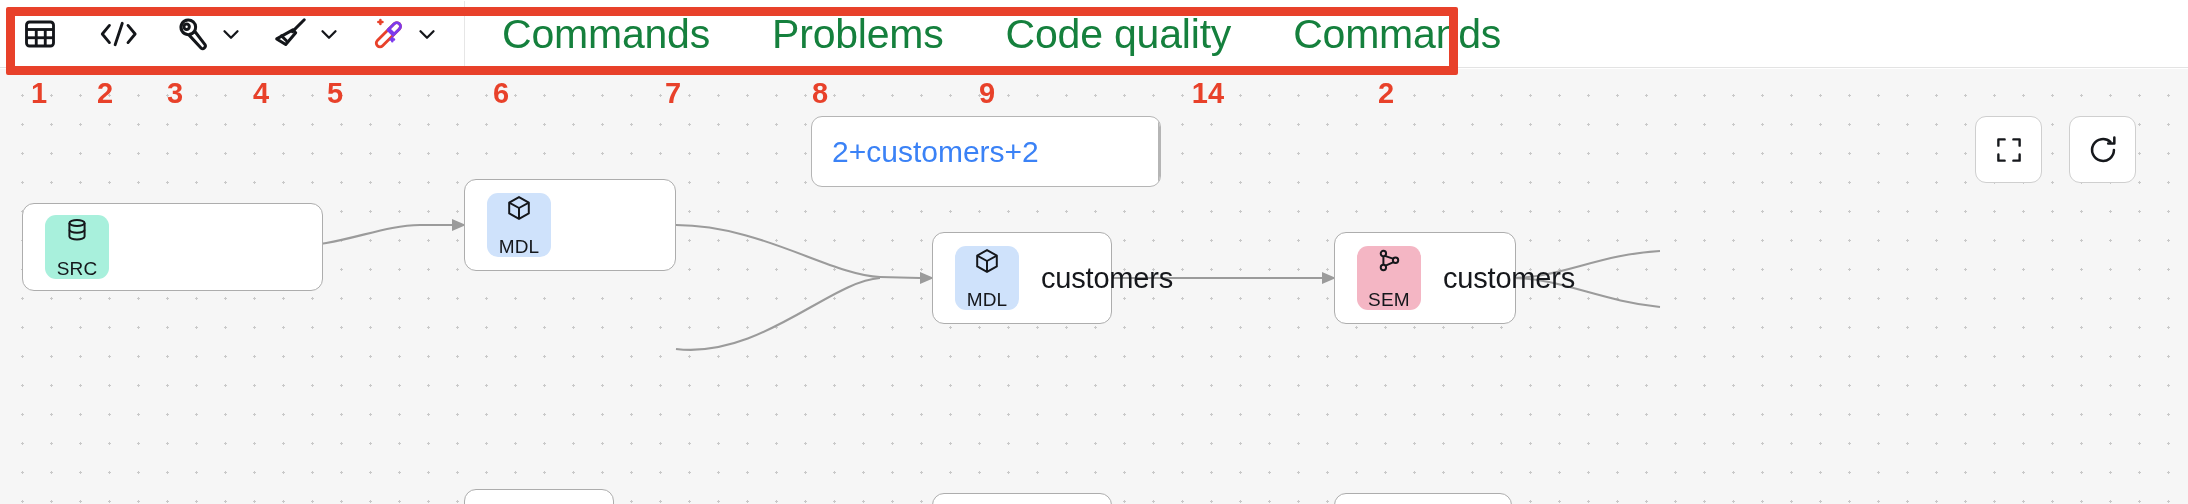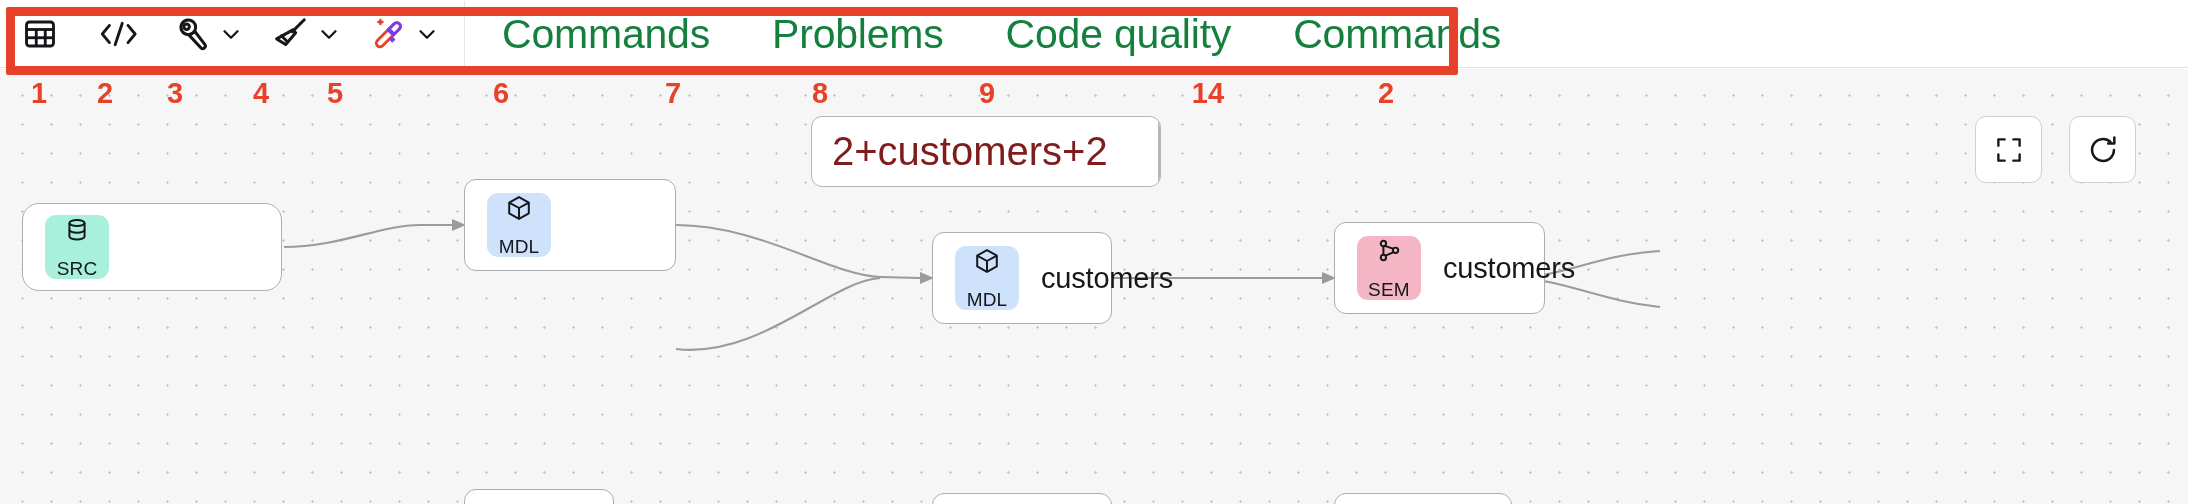--- a/index.html
+++ b/index.html
@@ -90,21 +90,21 @@
     background: #ffffff;
     border: 1.6px solid #b5b5b5;
     border-radius: 11px;
     overflow: hidden;
   }
   .search-input {
     width: 346px;
     border: none; outline: none;
     background: transparent;
     font-family: "Liberation Sans", sans-serif;
-    font-size: 40px; color: #7f1d1d;
+    font-size: 30px; color: #3b82f6;
     padding: 0 20px;
   }
   .search-div { width: 1.6px; background: #b5b5b5; }
   .update-btn {
     display: flex; align-items: center; justify-content: center;
     padding: 0 26px;
     font-size: 30px; color: #16181c;
     background: #ffffff; border: none;
     font-family: "Liberation Sans", sans-serif;
     cursor: pointer; white-space: nowrap;
@@ -252,21 +252,21 @@
         <path d="M452,150 l14,6 -14,6 z"></path>
         <path d="M920,203 l14,6 -14,6 z"></path>
         <path d="M1322,203 l14,6 -14,6 z"></path>
       </g>
     </svg>
 
     <div class="node" style="left:464px; top:420px; width:150px; height:60px;"></div>
     <div class="node" style="left:932px; top:424px; width:180px; height:60px;"></div>
     <div class="node" style="left:1334px; top:424px; width:178px; height:60px;"></div>
 
-    <div class="node" style="left:22px; top:134px; width:260px; height:88px;border-radius:17px;">
+    <div class="node" style="left:22px; top:134px; width:301px; height:88px;">
       <div class="badge src">
         <svg width="28" height="28" viewBox="0 0 24 24" fill="none" stroke="#15171b" stroke-width="1.7">
           <ellipse cx="12" cy="6" rx="6.5" ry="2.6"></ellipse>
           <path d="M5.5 6v5.8c0 1.4 2.9 2.6 6.5 2.6s6.5-1.2 6.5-2.6V6"></path>
           <path d="M5.5 11.8v5.8c0 1.4 2.9 2.6 6.5 2.6s6.5-1.2 6.5-2.6v-5.8"></path>
         </svg>
         <span class="blabel">SRC</span>
       </div>
     </div>
 
@@ -286,21 +286,21 @@
         <svg width="28" height="28" viewBox="0 0 24 24" fill="none" stroke="#15171b" stroke-width="1.7" stroke-linejoin="round">
           <path d="M12 2.6 20.4 7.3v9.4L12 21.4 3.6 16.7V7.3z"></path>
           <path d="M3.6 7.3 12 12l8.4-4.7"></path>
           <path d="M12 12v9.4"></path>
         </svg>
         <span class="blabel">MDL</span>
       </div>
       <span class="node-label">customers</span>
     </div>
 
-    <div class="node" style="left:1334px; top:153px; width:211px; height:92px;">
+    <div class="node" style="left:1334px; top:163px; width:182px; height:92px;">
       <div class="badge sem">
         <svg width="28" height="28" viewBox="0 0 24 24" fill="none" stroke="#15171b" stroke-width="1.7">
           <circle cx="7.2" cy="5.6" r="2.3"></circle>
           <circle cx="17.6" cy="11.4" r="2.3"></circle>
           <circle cx="7.2" cy="17.6" r="2.3"></circle>
           <path d="M8.4 7.6 16 10.2"></path>
           <path d="M7.2 7.9v7.4"></path>
           <path d="M8.6 16.2 15.9 12.9"></path>
         </svg>
         <span class="blabel">SEM</span>

